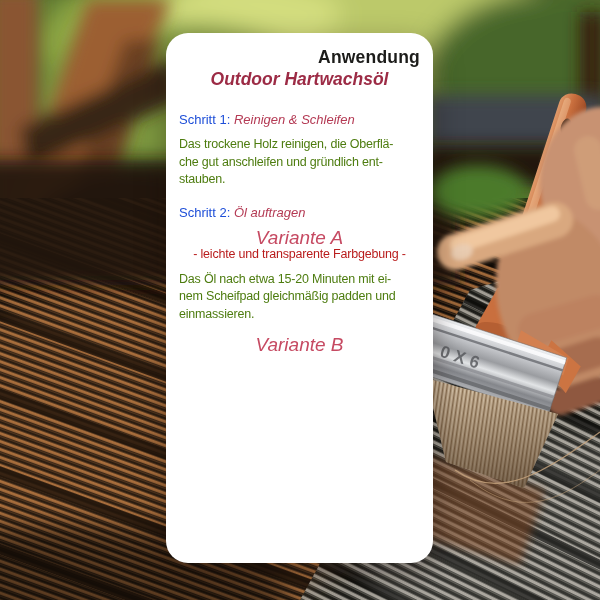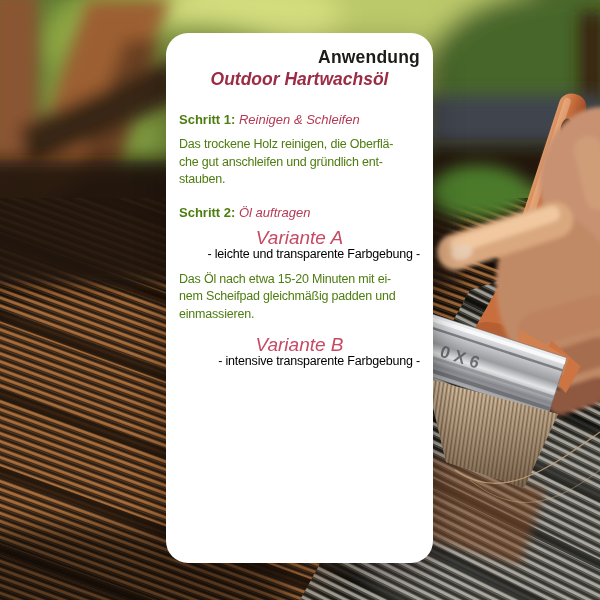--- a/index.html
+++ b/index.html
@@ -8,26 +8,26 @@
   .card{
     position:absolute;left:166px;top:33px;width:267px;height:530px;
     background:#ffffff;border-radius:22px;
     box-shadow:0 10px 30px rgba(20,10,5,.35);
     padding:13px 13px 0 13px;box-sizing:border-box;
     color:#2b2b28;
   }
   .card h1{margin:0;font-size:17.5px;line-height:22px;font-weight:bold;text-align:right;color:#1c1c1a;letter-spacing:.2px;}
   .card h2{margin:0 0 22px 0;font-size:17.5px;line-height:22px;font-weight:bold;font-style:italic;text-align:center;color:#9c2b45;}
   .step{margin:0 0 8px 0;font-size:13px;line-height:16px;}
-  .step .lbl{font-weight:bold;color:#4d7c0f;margin-top:48px;}
+  .step .lbl{font-weight:normal;color:#1d4ed8;margin-top:48px;}
   .step .ttl{font-style:italic;color:#b43a54;}
   .body{margin:0 0 16px 0;font-size:12.5px;line-height:17.5px;letter-spacing:-.2px;white-space:pre-line;color:#4d7c0f;}
   .step3{margin-bottom:2px;}
   .variant-name{margin:0;font-size:19px;line-height:17px;font-style:italic;text-align:center;color:#c64a62;}
-  .variant-sub{margin:0 0 9px 0;font-size:12.5px;line-height:16px;text-align:right;color:#000000;letter-spacing:-.2px;}
+  .variant-sub{margin:0 0 9px 0;font-size:12.5px;line-height:16px;text-align:center;color:#b91c1c;letter-spacing:-.2px;}
   .p-last{margin-bottom:0;}
 </style>
 </head>
 <body>
 
 <div class="stage">
 
   <svg class="bg" width="600" height="600" viewBox="0 0 600 600">
     <defs>
       <filter id="b12" x="-40%" y="-40%" width="180%" height="180%">
@@ -181,16 +181,15 @@
     <p class="step"><span class="lbl">Schritt 2:</span> <span class="ttl">Öl auftragen</span></p>
 
 
     <p class="variant-name">Variante A</p>
     <p class="variant-sub">- leichte und transparente Farbgebung -</p>
     <p class="body" style="margin-bottom:13px">Das Öl nach etwa 15-20 Minuten mit ei-
 nem Scheifpad gleichmäßig padden und
 einmassieren.</p>
 
     <p class="variant-name">Variante B</p>
-    <p class="variant-sub">- intensive transparente Farbgebung -</p>
   </div>
 
 </div>
 
 </body></html>

